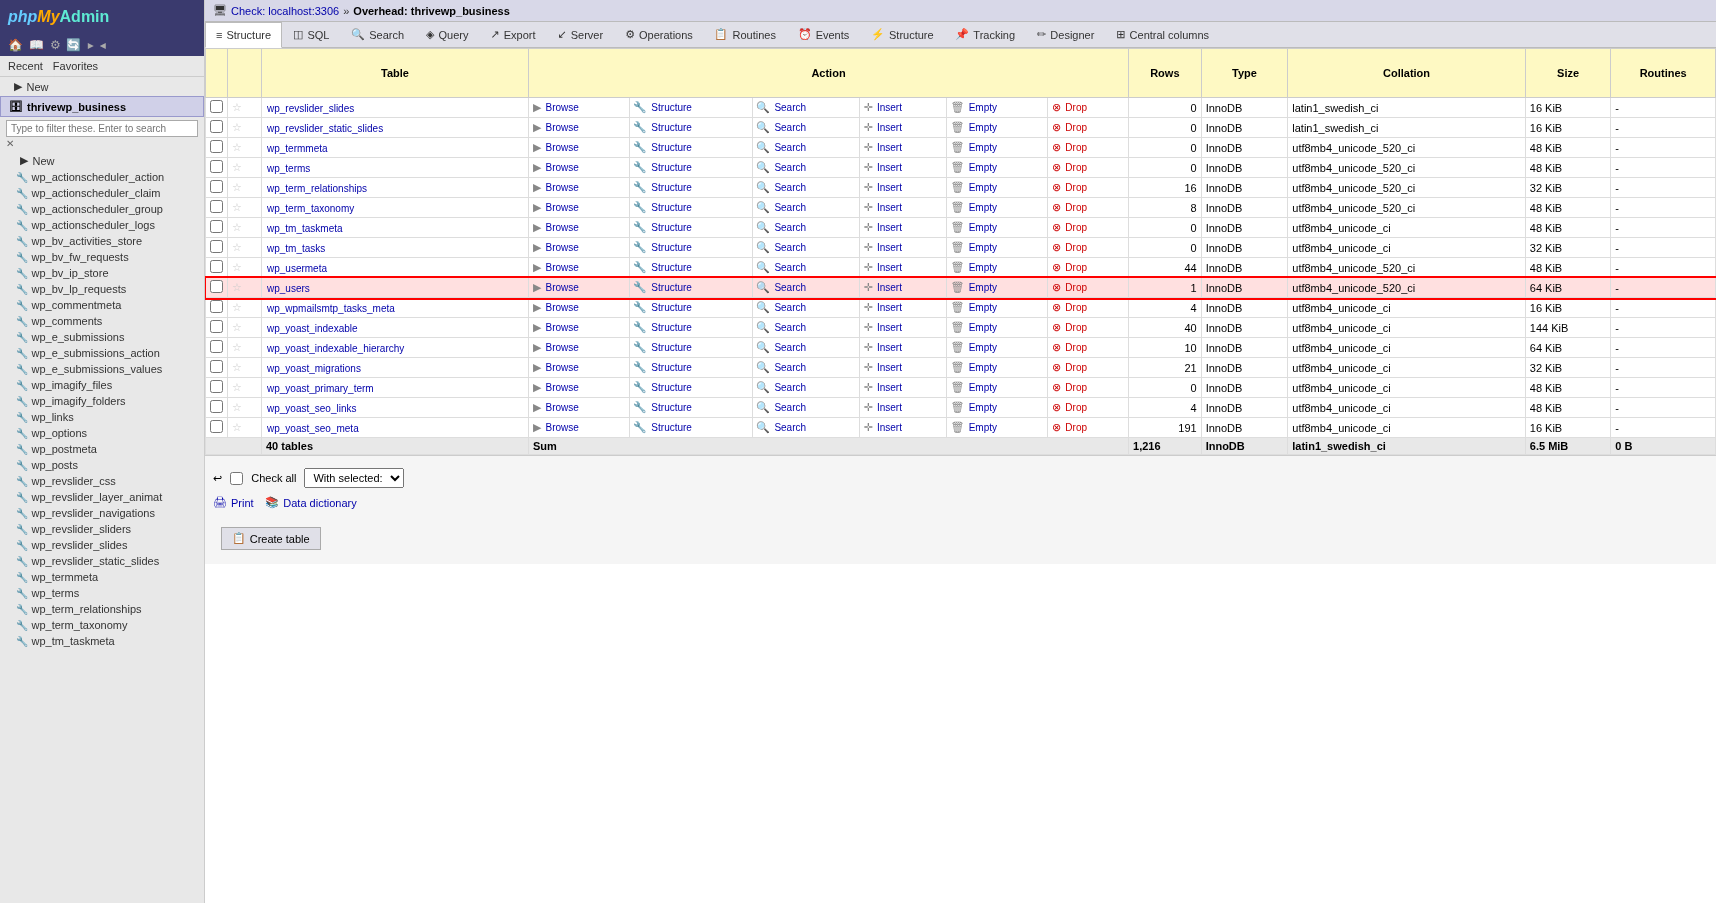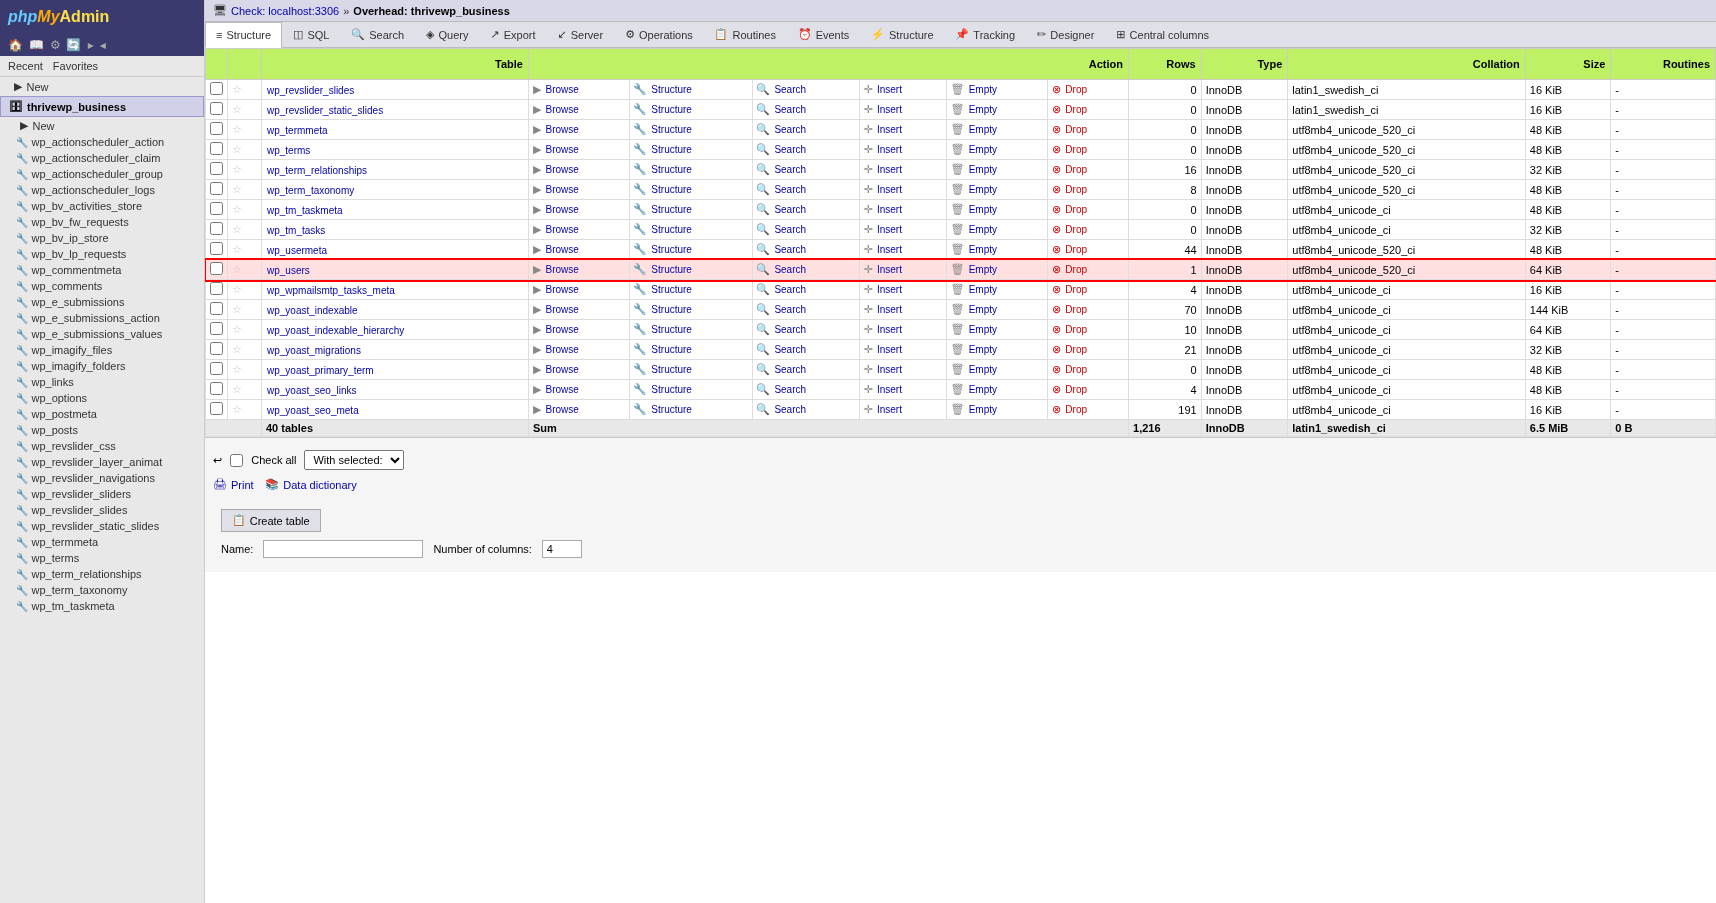--- a/index.html
+++ b/index.html
@@ -158,24 +158,24 @@
     #content::-webkit-scrollbar { width: 8px; }
     #content::-webkit-scrollbar-thumb { background: #aaa; }
 
     
     .db-table {
       width: 100%;
       border-collapse: collapse;
       font-size: 11px;
     }
     .db-table th {
-      background: #bef264;
+      background: #fef9c3;
       border: 1px solid #ccc;
-      padding: 9px 5px;
-      text-align: right;
+      padding: 18px 5px;
+      text-align: center;
       font-weight: bold;
       white-space: nowrap;
     }
     .db-table td {
       border: 1px solid #ddd;
       padding: 2px 4px;
       white-space: nowrap;
     }
 
     .action-link {
@@ -254,21 +254,21 @@
     .name-input { width: 160px; }
     .cols-input { width: 40px; }
   </style>
 </head>
 <body>
 
 <div id="sidebar">
   <div id="sidebar-logo">
     <span style="color:#6cf;font-weight:bold;font-style:italic;font-size:16px;">php</span>
     <span style="color:#fa0;font-weight:bold;font-style:italic;font-size:16px;">My</span>
-    <span style="color:#fde047;font-weight:bold;font-size:16px;">Admin</span>
+    <span style="color:#5eead4;font-weight:bold;font-size:16px;">Admin</span>
   </div>
   <div class="sidebar-icons">
     <span title="Home">🏠</span>
     <span title="Docs">📖</span>
     <span title="Settings">⚙</span>
     <span title="Refresh">🔄</span>
     <span title="More">▸</span>
     <span title="Collapse">◂</span>
   </div>
   <div class="sidebar-recent-fav">
@@ -277,20 +277,24 @@
   </div>
   <div class="sidebar-scroll">
     <div class="sidebar-new-item">
       <span>▶</span>
       <span>New</span>
     </div>
     <div class="sidebar-db-item">
       <span>🗄</span>
       <span>thrivewp_business</span>
     </div>
+    <div class="filter-box">
+      <input type="text" style="font-size: 10px; width: 100%; padding: 2px 4px; border: 1px solid rgb(170, 170, 170);" placeholder="Type to filter these. Enter to search">
+      <span style="font-size:10px;cursor:pointer;color:#666;">✕</span>
+    </div>
     <div class="sidebar-new-sub">
       <span>▶</span>
       <span>New</span>
     </div>
 
     <div class="sidebar-table-item">
       <span class="icon-db">🔧</span>
       <span>wp_actionscheduler_action</span>
     </div>
     <div class="sidebar-table-item">
@@ -959,21 +963,21 @@
       <a class="action-link">Insert</a>
     </td>
     <td>
       <span style="color:#888;">🗑</span>
       <a class="action-link">Empty</a>
     </td>
     <td>
       <span style="color:#c00;">⊗</span>
       <a class="action-link" style="color:#c00;">Drop</a>
     </td>
-    <td style="text-align:right;">70</td>
+    <td style="text-align:right;">40</td>
     <td>InnoDB</td>
     <td>utf8mb4_unicode_ci</td>
     <td>144 KiB</td>
     <td>-</td>
   </tr>
           <tr>
     <td class="check-col">
       <input type="checkbox" style="">
     </td>
     <td>
@@ -1211,22 +1215,16 @@
           <span>📚</span>
           <span>Data dictionary</span>
         </a>
       </div>
 
       <div class="create-table-section">
         <button class="create-table-btn">
           <span>📋</span>
           <span>Create table</span>
         </button>
-        <div class="create-table-form">
-          <label>Name:</label>
-          <input type="text" class="name-input" style="">
-          <label>Number of columns:</label>
-          <input type="number" class="cols-input" value="4" style="">
-        </div>
       </div>
     </div>
   </div>
 </div>
 
 </body></html>

